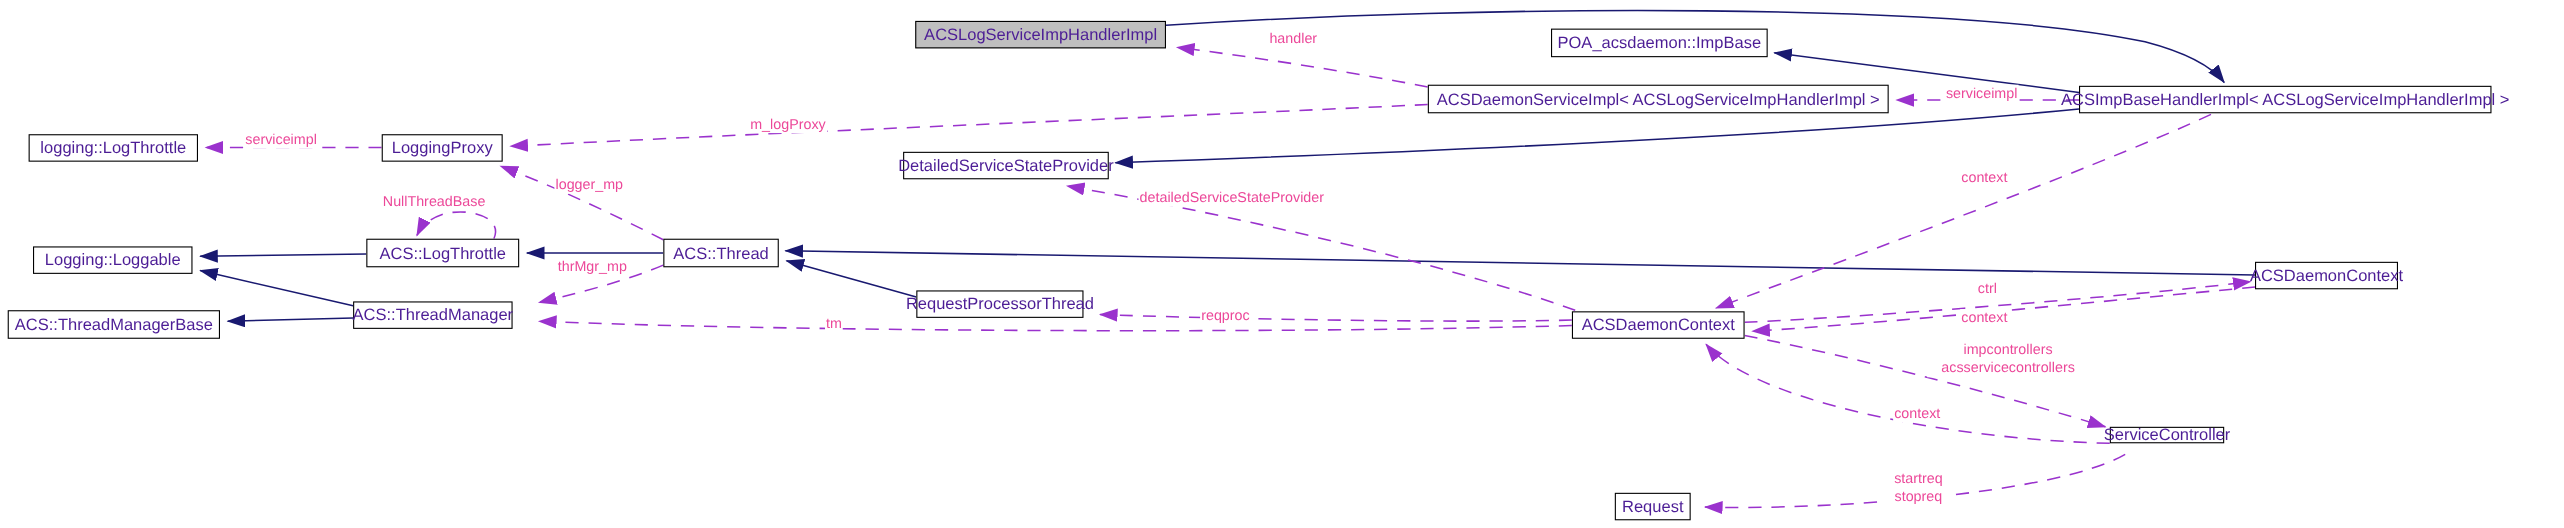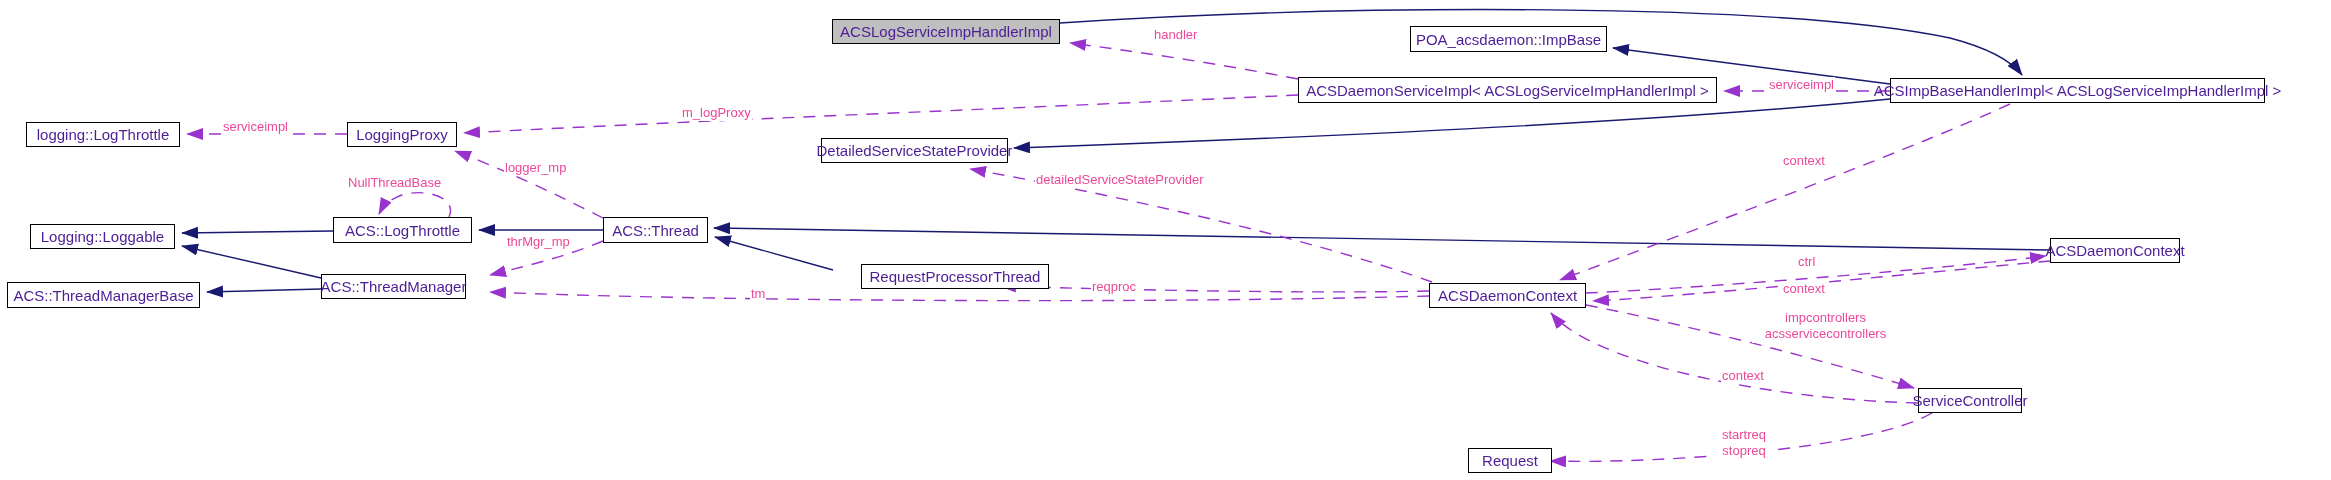--- a/index.html
+++ b/index.html
@@ -64,25 +64,25 @@
   <div class="node" style="left:1298px;top:77px;width:419px;height:26px;">ACSDaemonServiceImpl&lt; ACSLogServiceImpHandlerImpl &gt;</div>
   <div class="node" style="left:1890px;top:78px;width:375px;height:25px;">ACSImpBaseHandlerImpl&lt; ACSLogServiceImpHandlerImpl &gt;</div>
   <div class="node" style="left:26px;top:122px;width:154px;height:25px;">logging::LogThrottle</div>
   <div class="node" style="left:347px;top:122px;width:110px;height:25px;">LoggingProxy</div>
   <div class="node" style="left:821px;top:138px;width:187px;height:25px;">DetailedServiceStateProvider</div>
   <div class="node" style="left:30px;top:224px;width:145px;height:25px;">Logging::Loggable</div>
   <div class="node" style="left:333px;top:217px;width:139px;height:26px;">ACS::LogThrottle</div>
   <div class="node" style="left:603px;top:217px;width:105px;height:26px;">ACS::Thread</div>
   <div class="node" style="left:7px;top:282px;width:193px;height:26px;">ACS::ThreadManagerBase</div>
   <div class="node" style="left:321px;top:274px;width:145px;height:25px;">ACS::ThreadManager</div>
-  <div class="node" style="left:833px;top:264px;width:188px;height:25px;margin-left:28px;">RequestProcessorThread</div>
+  <div class="node" style="left:833px;top:264px;width:152px;height:25px;">RequestProcessorThread</div>
   <div class="node" style="left:1429px;top:283px;width:157px;height:25px;">ACSDaemonContext</div>
   <div class="node" style="left:2050px;top:238px;width:130px;height:25px;">ACSDaemonContext</div>
-  <div class="node" style="left:1918px;top:388px;width:104px;height:25px;">ServiceController</div>
-  <div class="node" style="left:1468px;top:448px;width:84px;height:25px;">Request</div>
+  <div class="node" style="left:1918px;top:388px;width:104px;height:15px;">ServiceController</div>
+  <div class="node" style="left:1468px;top:448px;width:69px;height:25px;">Request</div>
 
   <div class="elabel" style="left:1153px;top:27px;">handler</div>
   <div class="elabel" style="left:1768px;top:77px;">serviceimpl</div>
   <div class="elabel" style="left:681px;top:105px;">m_logProxy</div>
   <div class="elabel" style="left:222px;top:119px;">serviceimpl</div>
   <div class="elabel" style="left:347px;top:175px;">NullThreadBase</div>
   <div class="elabel" style="left:504px;top:160px;">logger_mp</div>
   <div class="elabel" style="left:506px;top:234px;">thrMgr_mp</div>
   <div class="elabel" style="left:1782px;top:153px;">context</div>
   <div class="elabel" style="left:1797px;top:254px;">ctrl</div>

